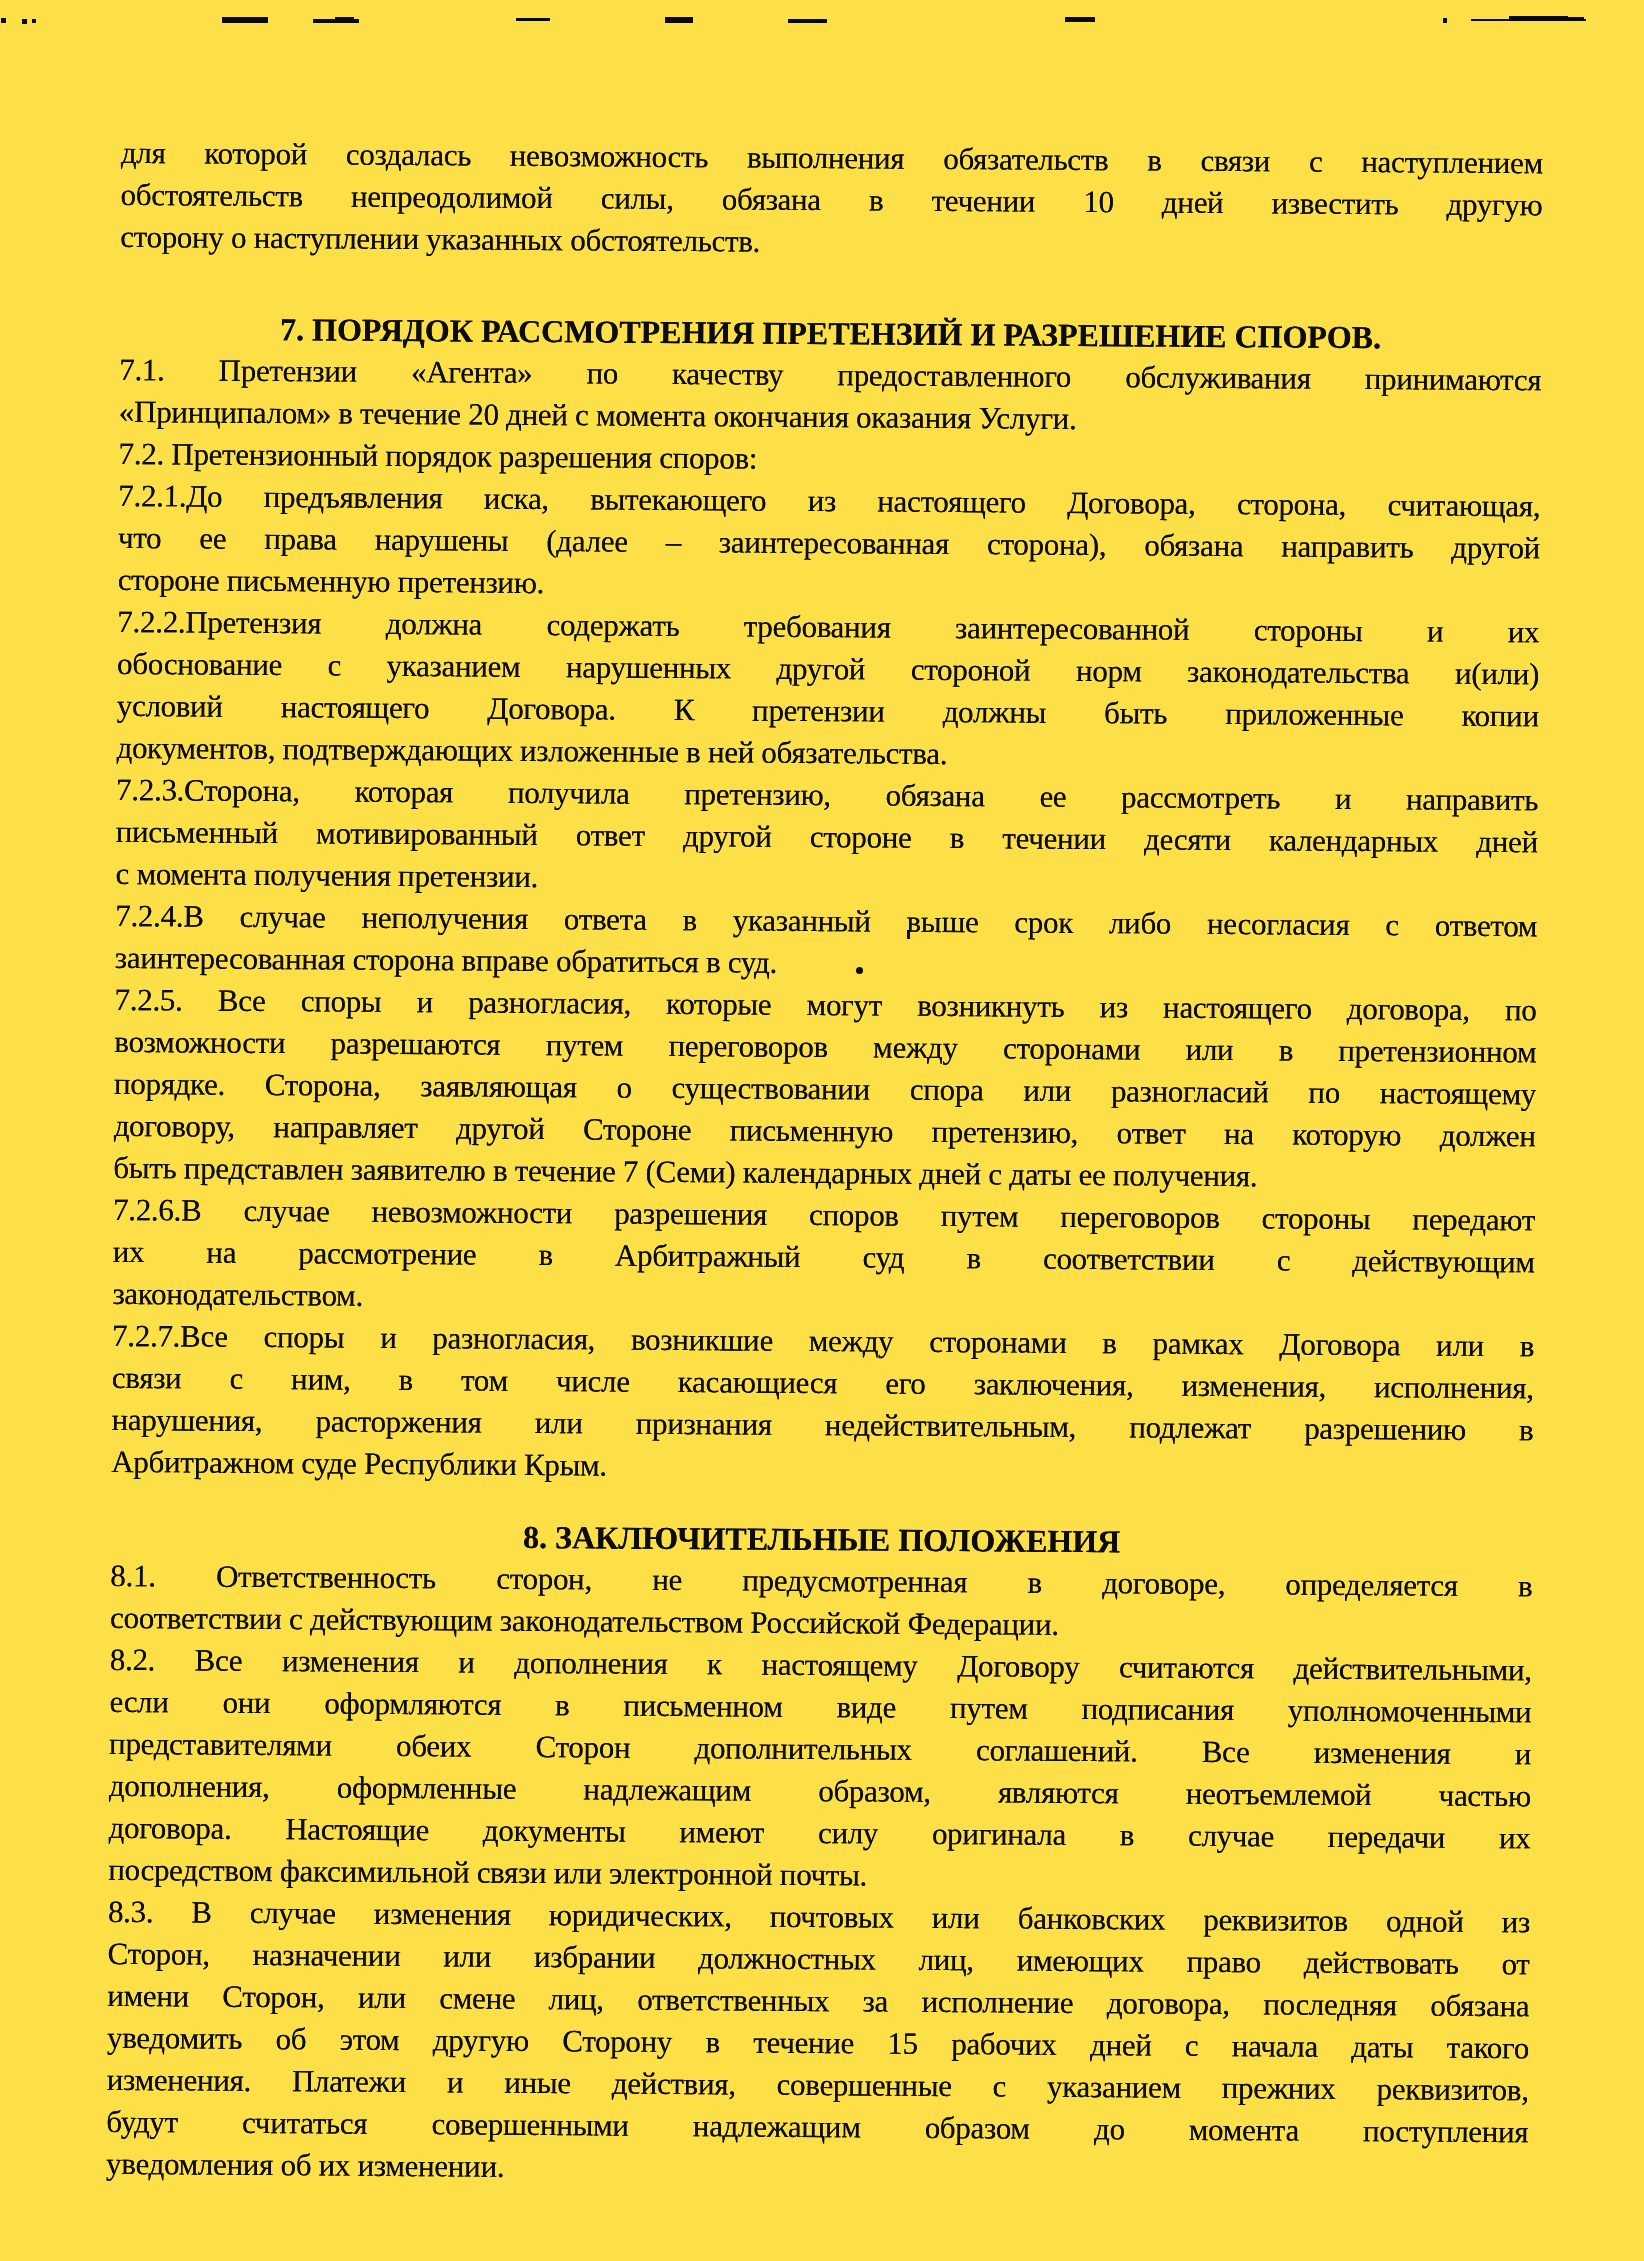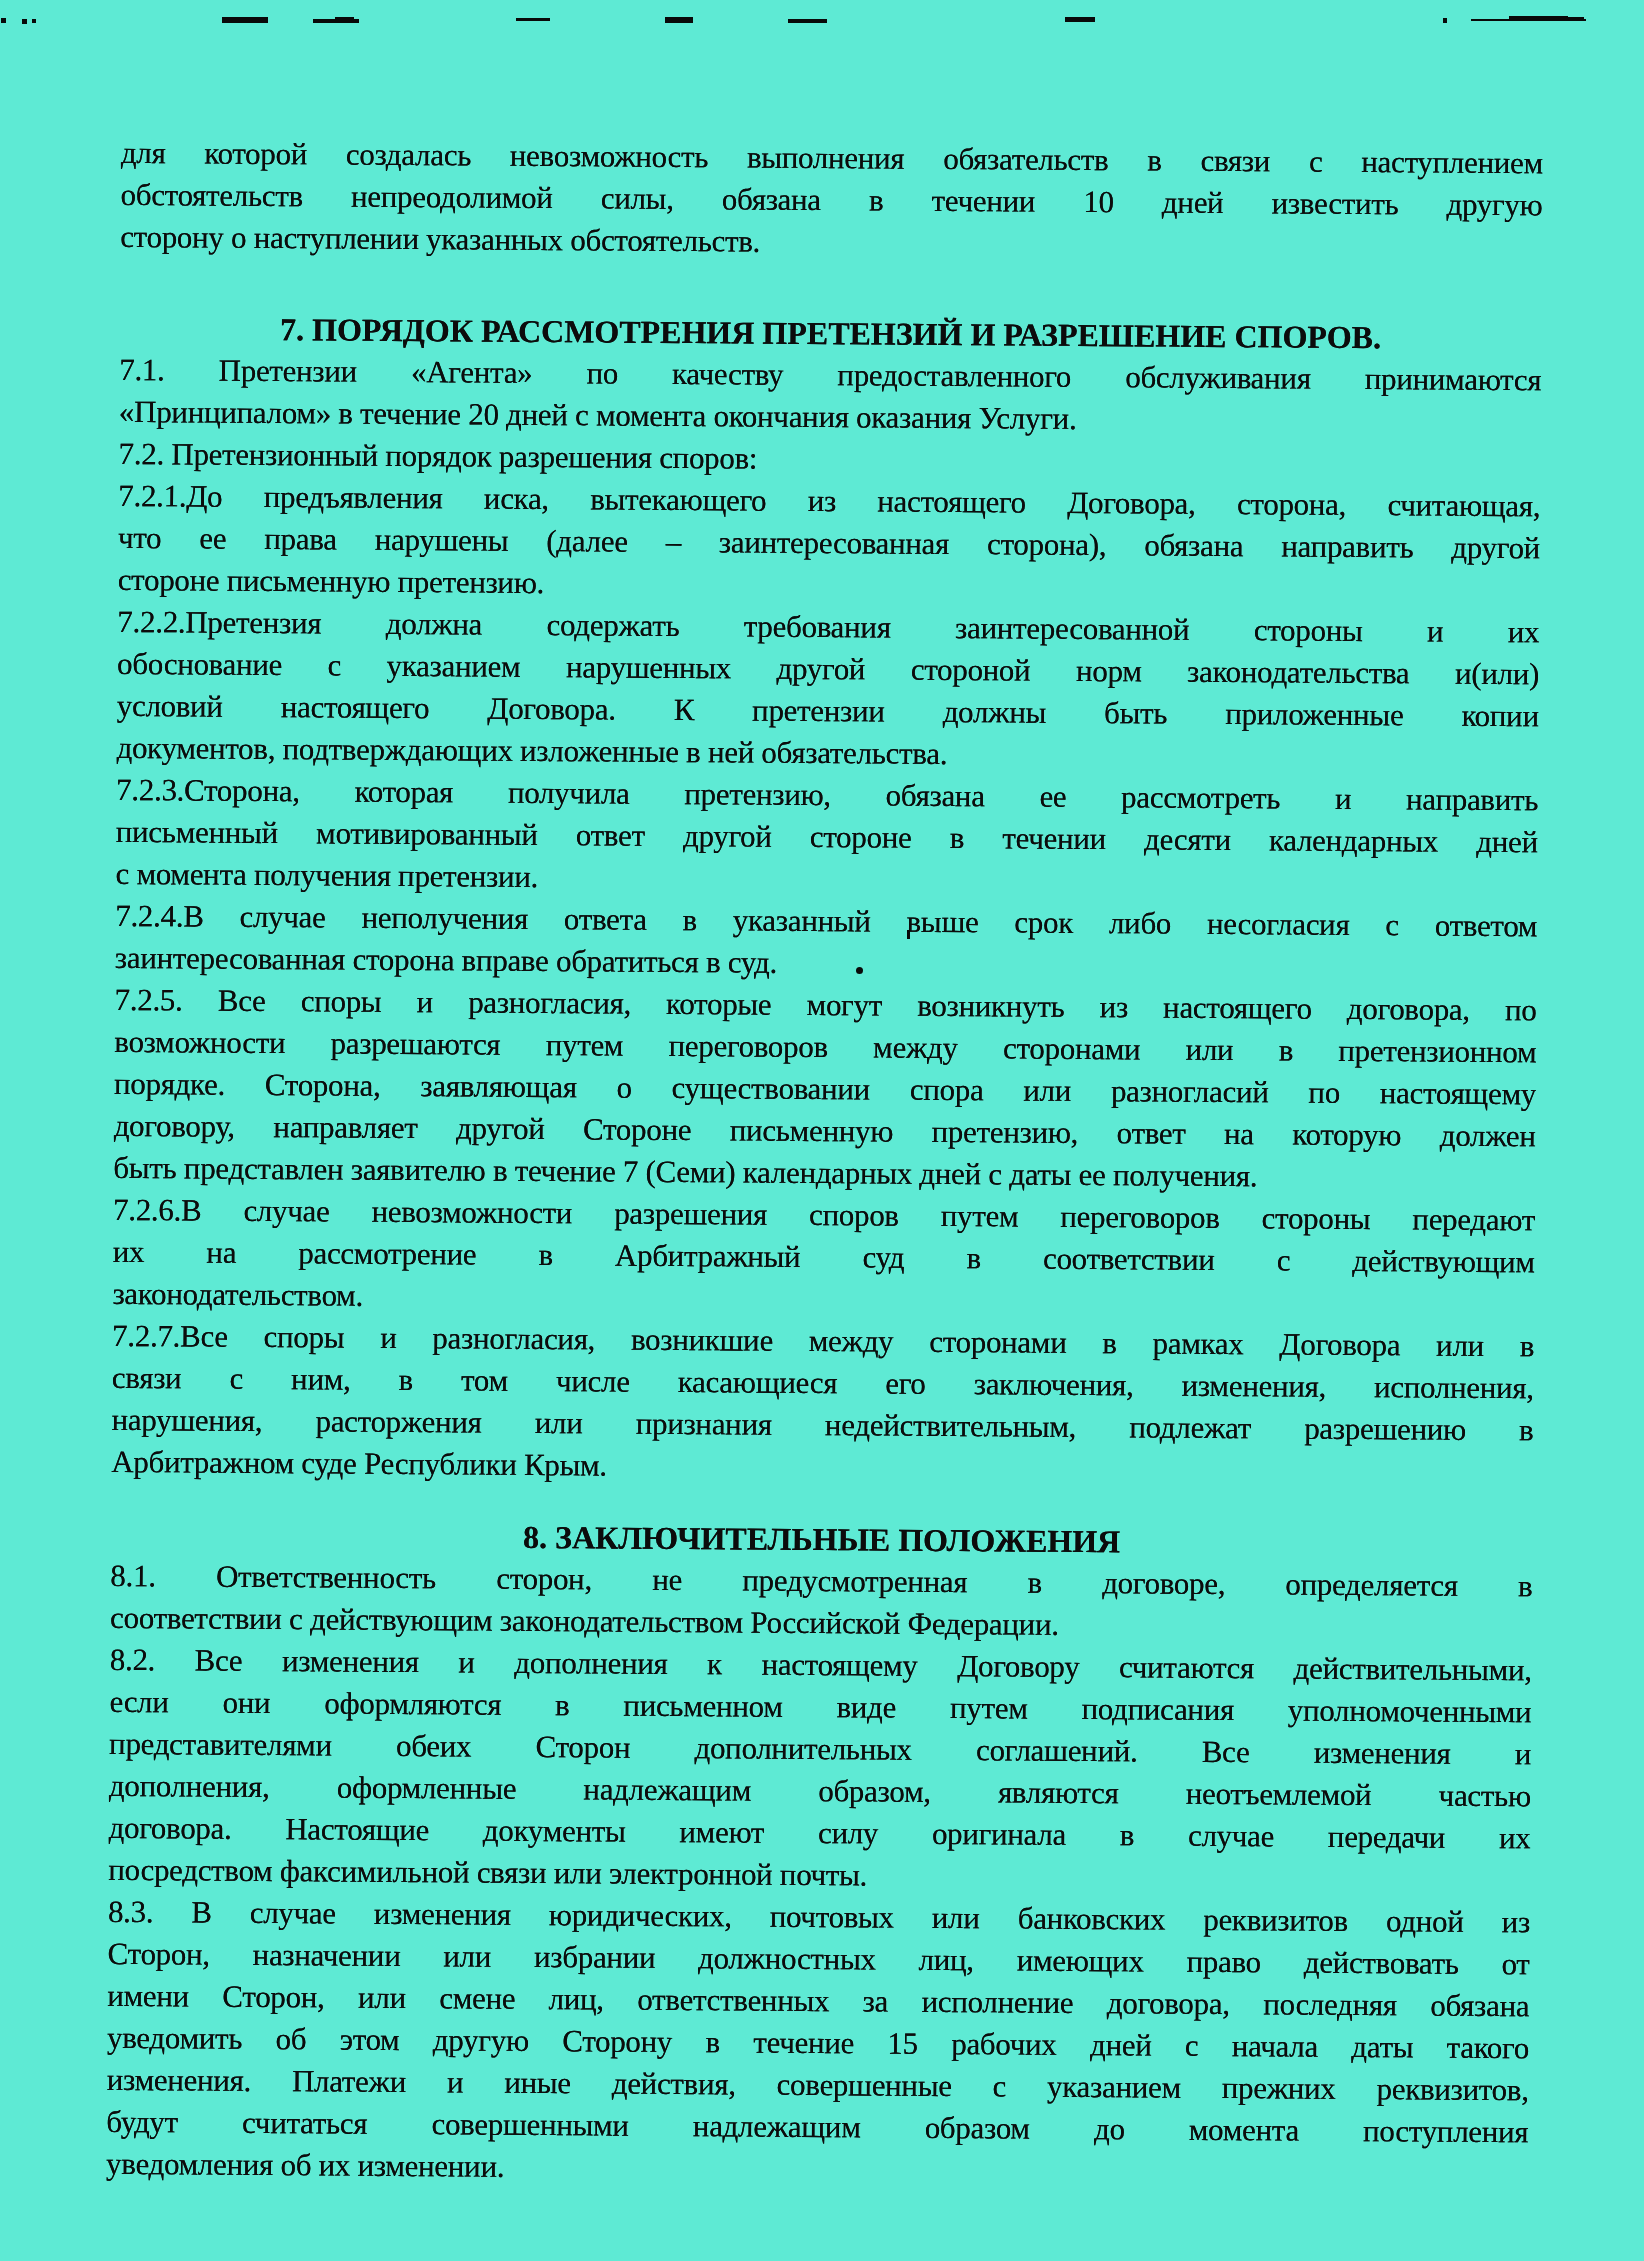--- a/index.html
+++ b/index.html
@@ -5,21 +5,21 @@
   html,body{margin:0;padding:0;}
   body{
     width:1644px;height:2261px;
     background:#ffffff;
     position:relative;
     overflow:hidden;
     font-family:"Liberation Serif","DejaVu Serif",serif;
   }
   .page{
     position:absolute;inset:0;
-    background:#5eead4;
+    background:#fde047;
     text-decoration:underline;
   }
   .content{
     position:absolute;
     left:121px;top:132px;width:1422px;
     font-size:31px;
     line-height:42px;
     color:#0c0c0c;
     letter-spacing:-0.3px;
     transform:rotate(0.42deg);

